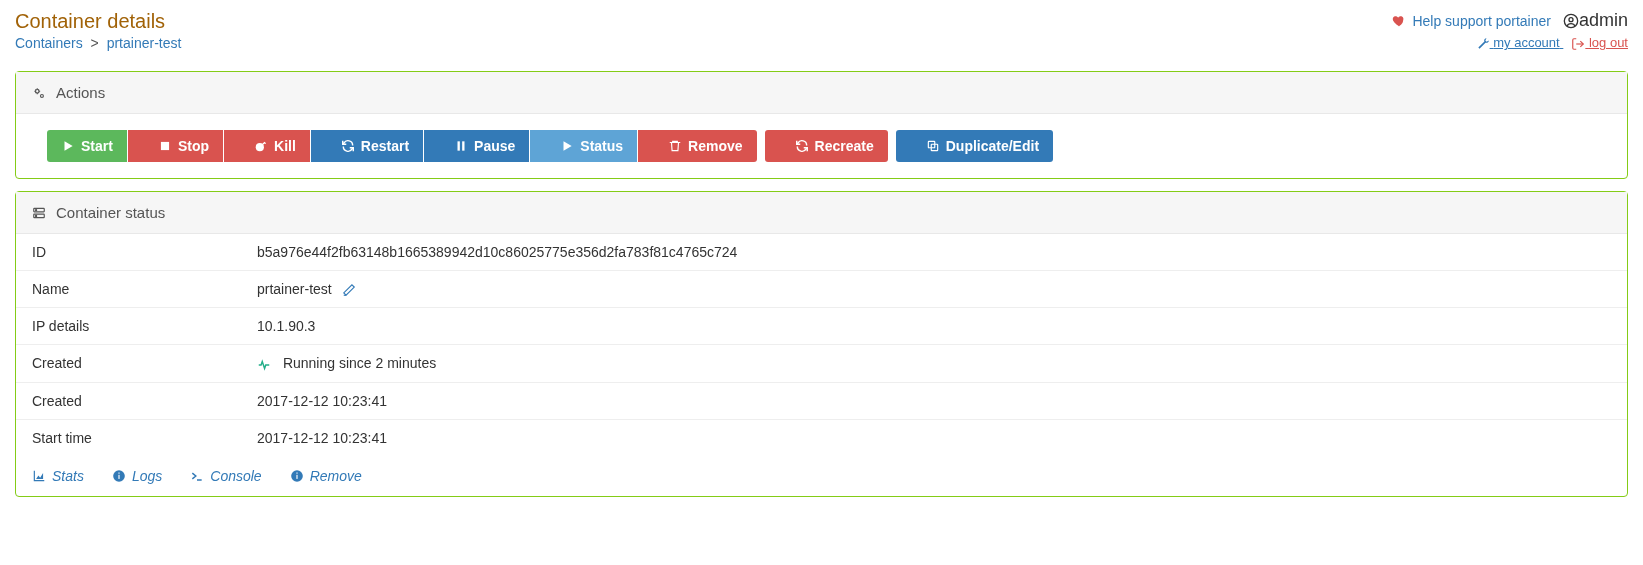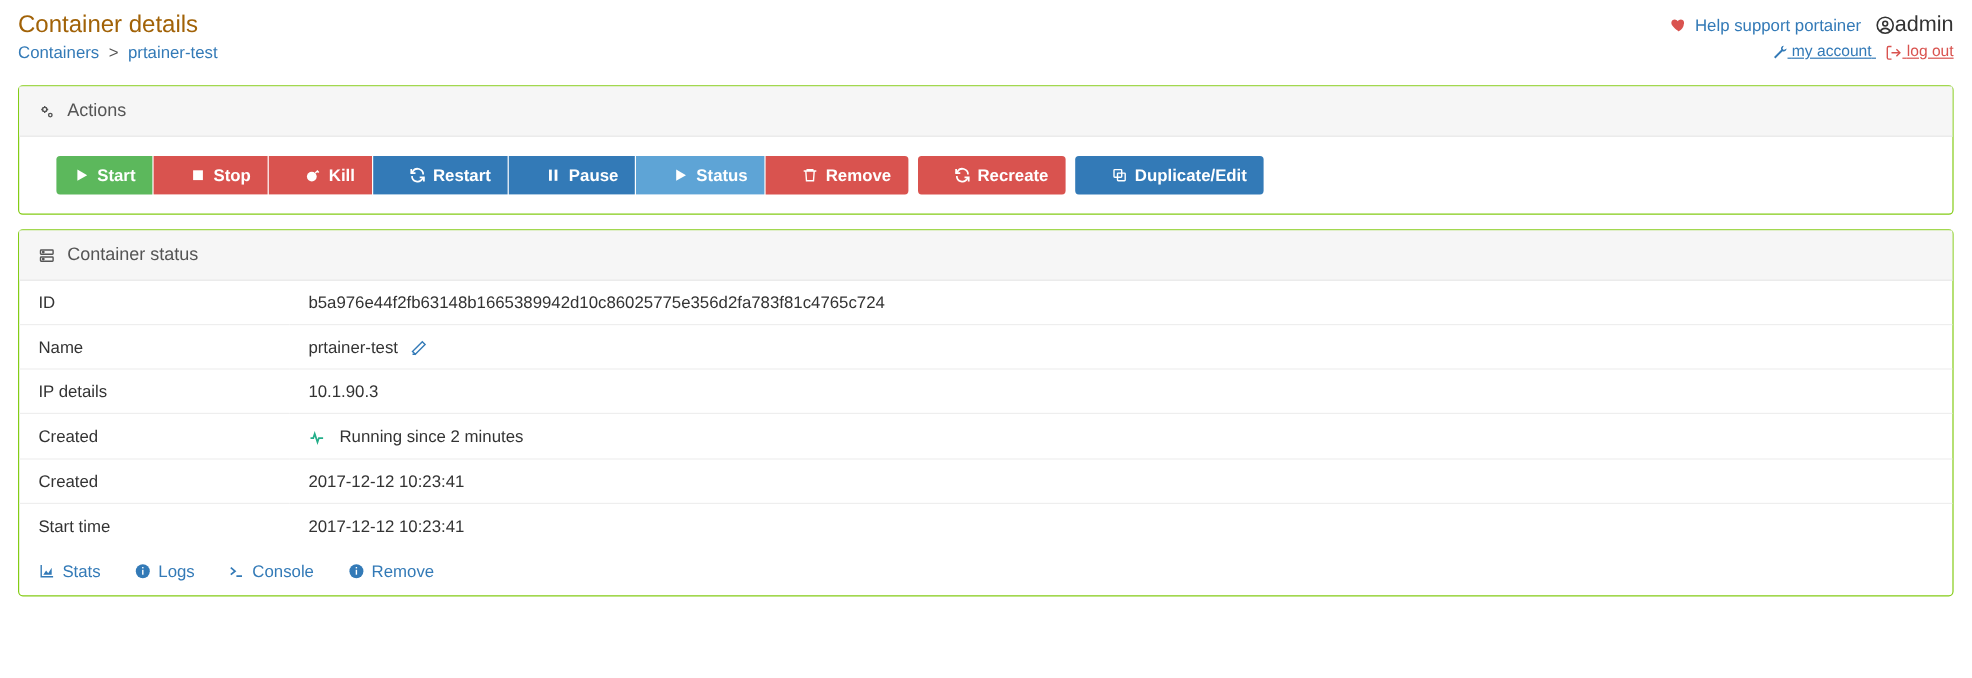--- a/index.html
+++ b/index.html
@@ -33,21 +33,21 @@
     .btn-red { background: #d9534f; }
     .btn-blue { background: #337ab7; }
     .btn-lightblue { background: #5ea4d6; }
     table.status-table { width: 100%; border-collapse: collapse; }
     table.status-table td { padding: 10px 16px; border-bottom: 1px solid #eee; font-size: 14px; vertical-align: middle; }
     table.status-table tr:last-child td { border-bottom: none; }
     table.status-table td.label-cell { width: 225px; color: #333; }
     .edit-link { color: #337ab7; margin-left: 6px; }
     .heartbeat { color: #23ae89; margin-right: 8px; }
     .footer-links { padding: 12px 16px; display: flex; gap: 28px; }
-    .footer-links a { color: #337ab7; text-decoration: none; display: inline-flex; align-items: center; gap: 6px; font-size: 14px; }
+    .footer-links a { color: #337ab7; text-decoration: none; display: inline-flex; align-items: center; gap: 6px; font-size: 14px; font-style: italic; }
     svg.icon { width: 14px; height: 14px; display: inline-block; vertical-align: middle; }
     svg.icon-lg { width: 16px; height: 16px; }
     .heart-red { color: #d9534f; }
     .wrench { color: #337ab7; }
     .signout { color: #d9534f; }
   </style>
 </head>
 <body>
 
 <div class="container">

